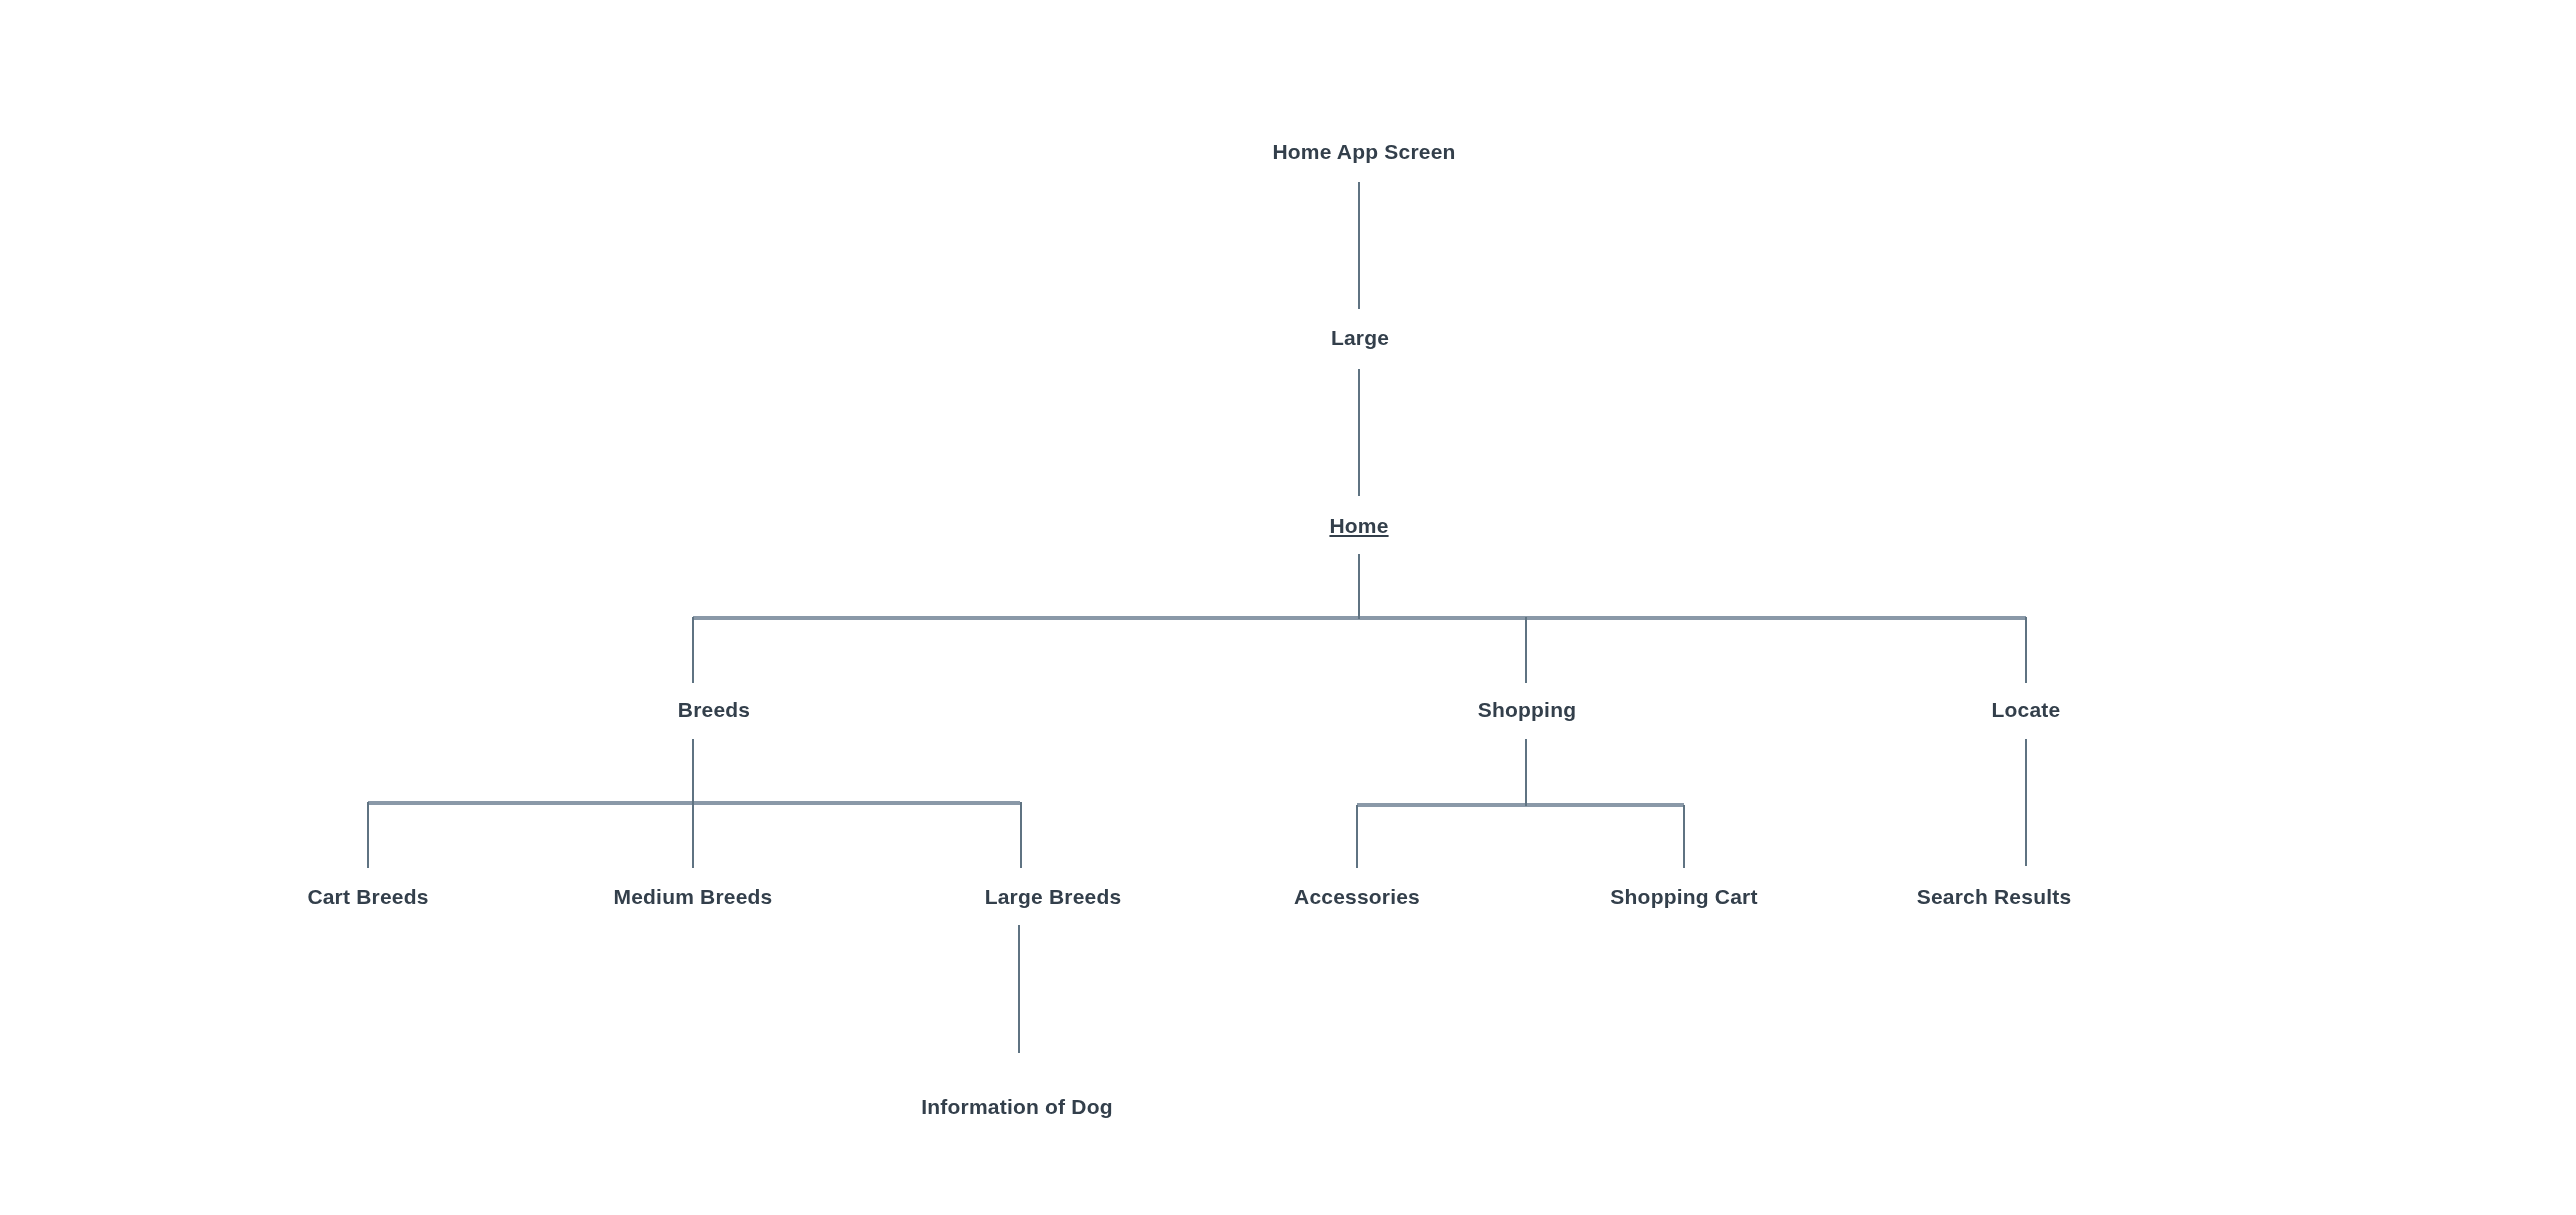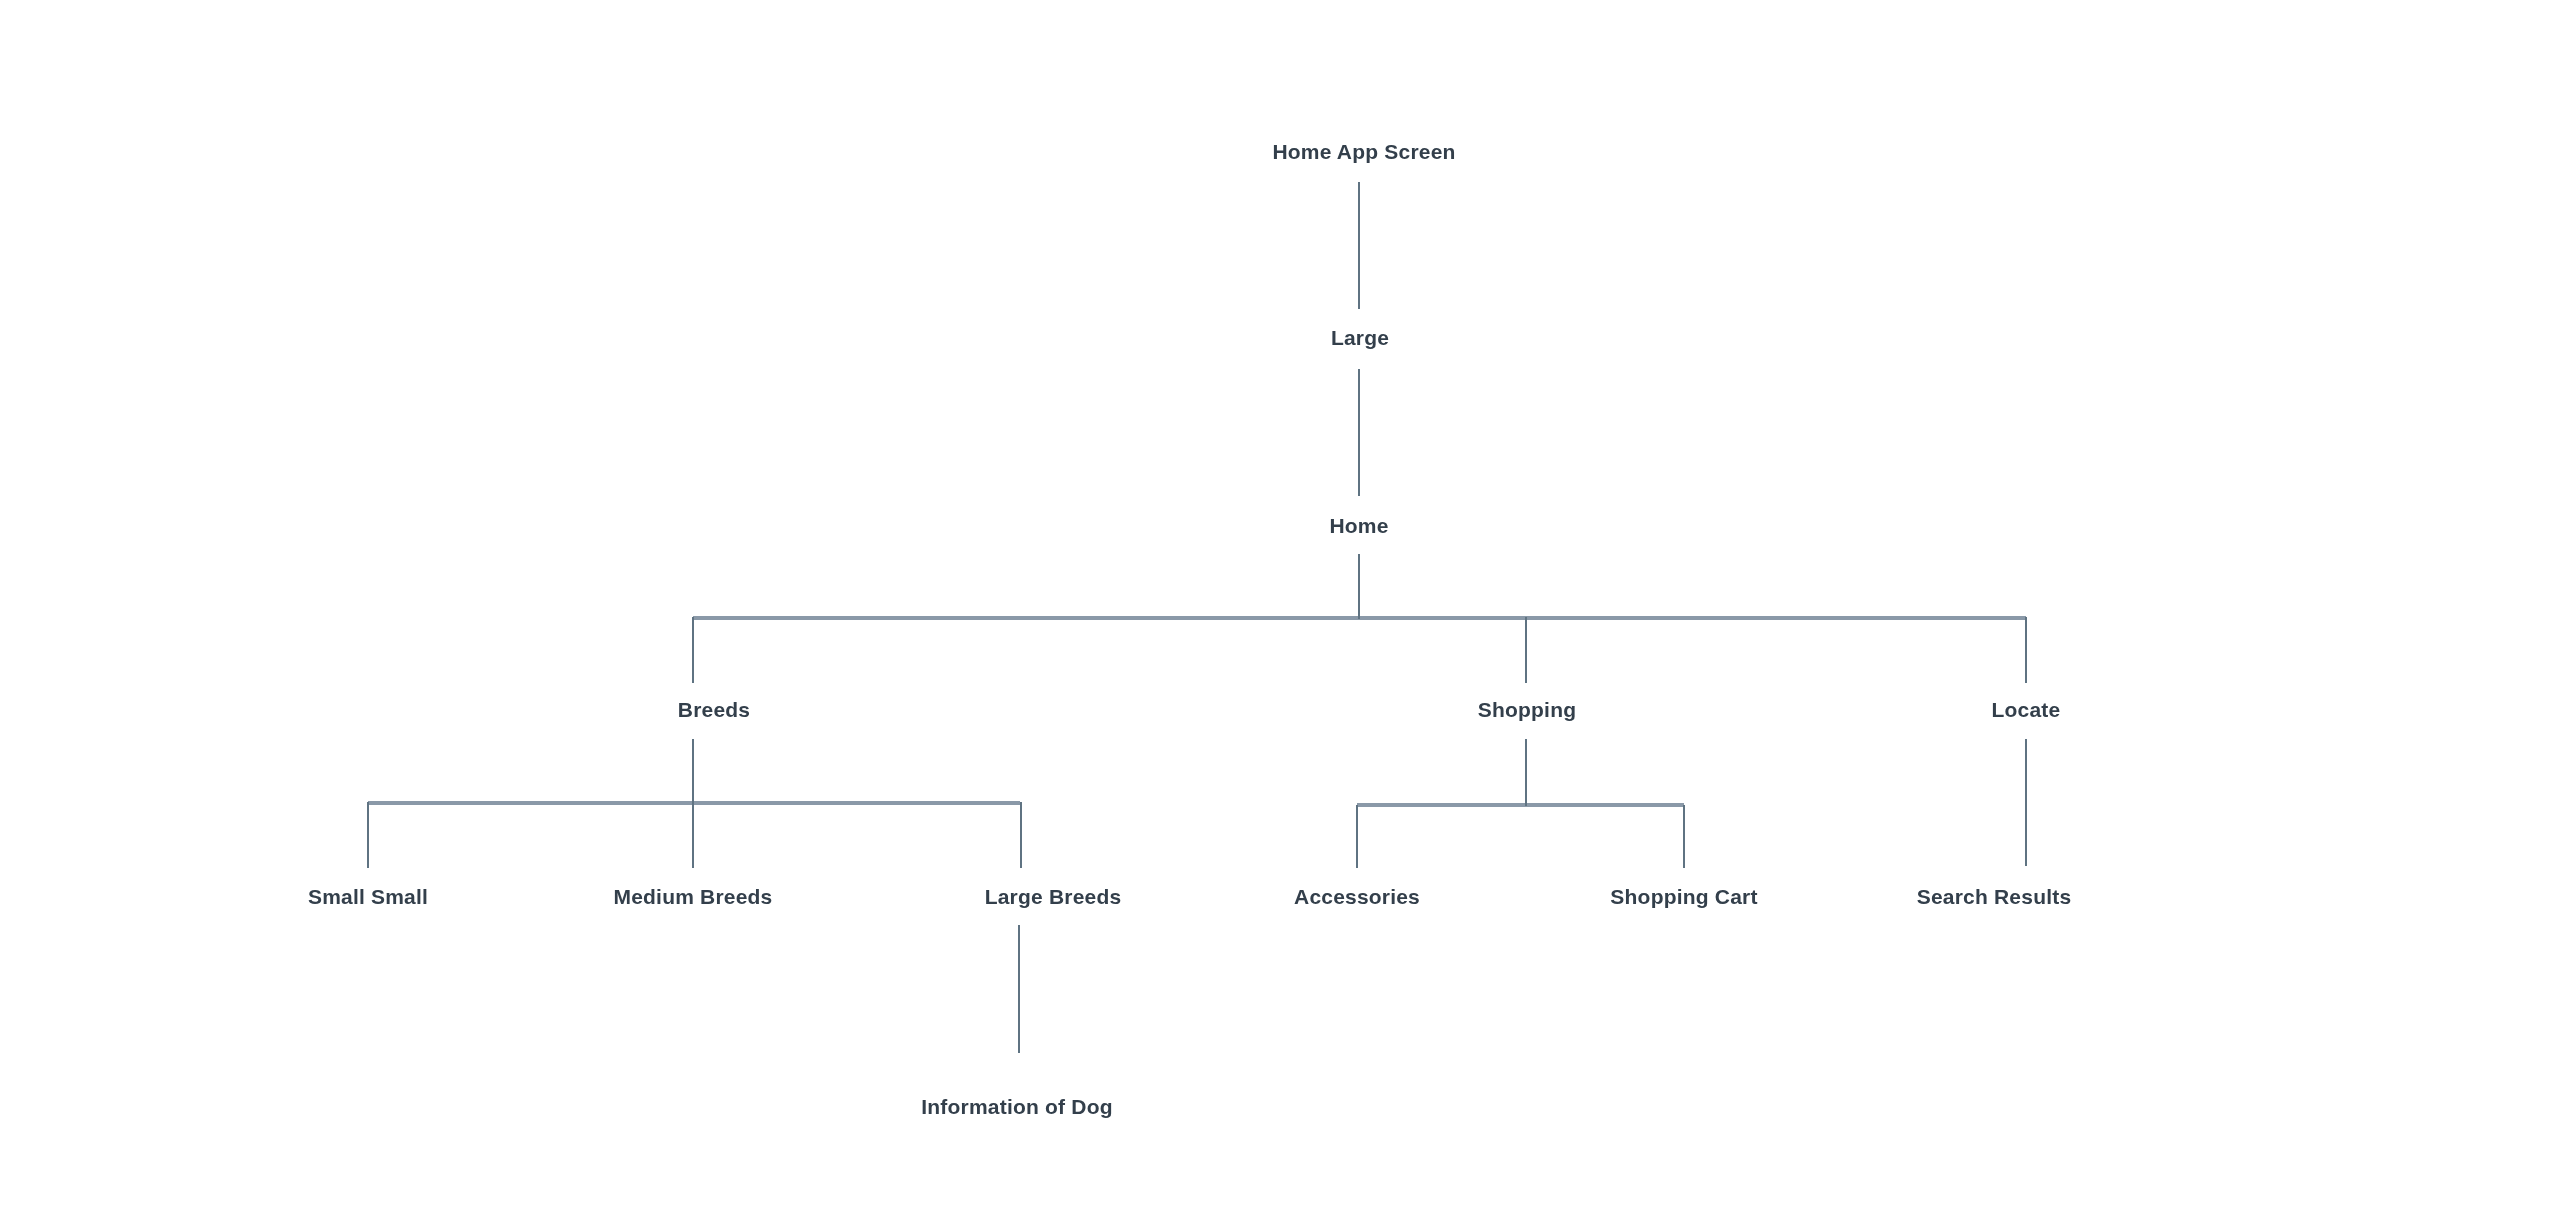--- a/index.html
+++ b/index.html
@@ -52,25 +52,25 @@
     <div class="seg v" style="left: 692px; top: 739px; height: 129px;"></div>
     <div class="seg v" style="left: 367px; top: 802px; height: 66px;"></div>
     <div class="seg v" style="left: 1020px; top: 802px; height: 66px;"></div>
     <div class="seg v" style="left: 1525px; top: 739px; height: 67px;"></div>
     <div class="seg v" style="left: 1356px; top: 805px; height: 63px;"></div>
     <div class="seg v" style="left: 1683px; top: 805px; height: 63px;"></div>
     <div class="seg v" style="left: 2025px; top: 739px; height: 127px;"></div>
     <div class="seg v" style="left: 1018px; top: 925px; height: 128px;"></div>
     <div class="node-label" style="left: 1364px; top: 152px;">Home App Screen</div>
     <div class="node-label" style="left: 1360px; top: 338px;">Large</div>
-    <div class="node-label" style="left: 1359px; top: 526px;">Home</div>
+    <div class="node-label" style="left: 1359px; top: 526px; text-decoration: underline;">Home</div>
     <div class="node-label" style="left: 714px; top: 710px;">Breeds</div>
     <div class="node-label" style="left: 1527px; top: 710px;">Shopping</div>
     <div class="node-label" style="left: 2026px; top: 710px;">Locate</div>
-    <div class="node-label" style="left: 368px; top: 897px;">Small Small</div>
+    <div class="node-label" style="left: 368px; top: 897px;">Cart Breeds</div>
     <div class="node-label" style="left: 693px; top: 897px;">Medium Breeds</div>
     <div class="node-label" style="left: 1021px; top: 897px; margin-left: 32px;">Large Breeds</div>
     <div class="node-label" style="left: 1357px; top: 897px;">Accessories</div>
     <div class="node-label" style="left: 1684px; top: 897px;">Shopping Cart</div>
     <div class="node-label" style="left: 1994px; top: 897px;">Search Results</div>
     <div class="node-label" style="left: 1017px; top: 1083px; margin-top: 24px;">Information of Dog</div>
   </div>
 
 
 </body></html>

